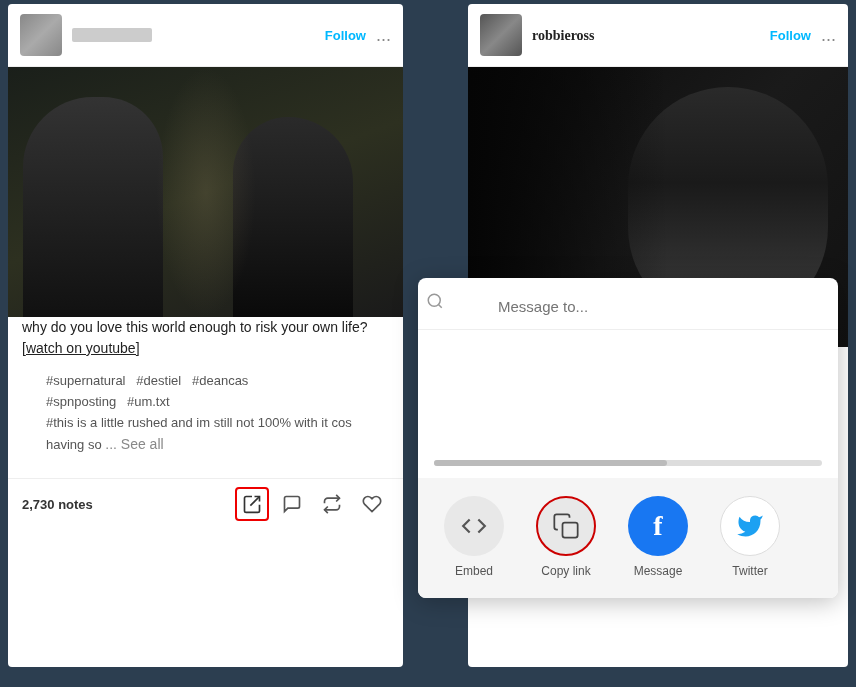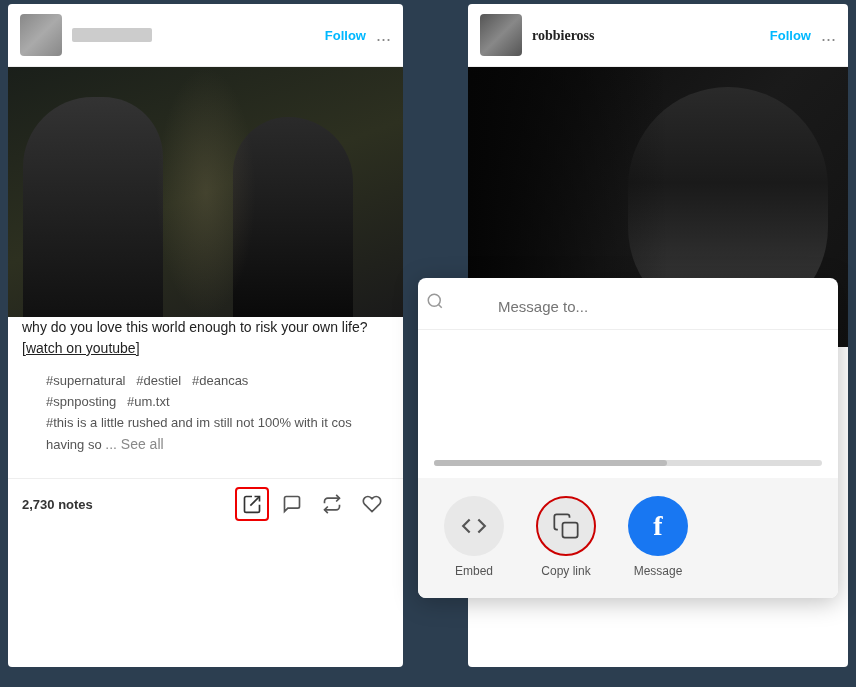--- a/index.html
+++ b/index.html
@@ -421,17 +421,25 @@
         <span class="share-option-label">Copy link</span>
       </div>
 
       <div class="share-option">
         <div class="share-icon-circle facebook-color">
           <span style="font-size:28px;font-weight:700;font-family:serif;color:#fff;">f</span>
         </div>
         <span class="share-option-label">Message</span>
       </div>
 
+      <div class="share-option">
+        <div class="share-icon-circle twitter-color">
+          <svg width="28" height="28" viewBox="0 0 24 24" fill="#1da1f2">
+            <path d="M23 3a10.9 10.9 0 0 1-3.14 1.53 4.48 4.48 0 0 0-7.86 3v1A10.66 10.66 0 0 1 3 4s-4 9 5 13a11.64 11.64 0 0 1-7 2c9 5 20 0 20-11.5a4.5 4.5 0 0 0-.08-.83A7.72 7.72 0 0 0 23 3z"></path>
+          </svg>
+        </div>
+        <span class="share-option-label">Twitter</span>
+      </div>
 
     </div>
   </div>
 
 </div>
 
 </body></html>

